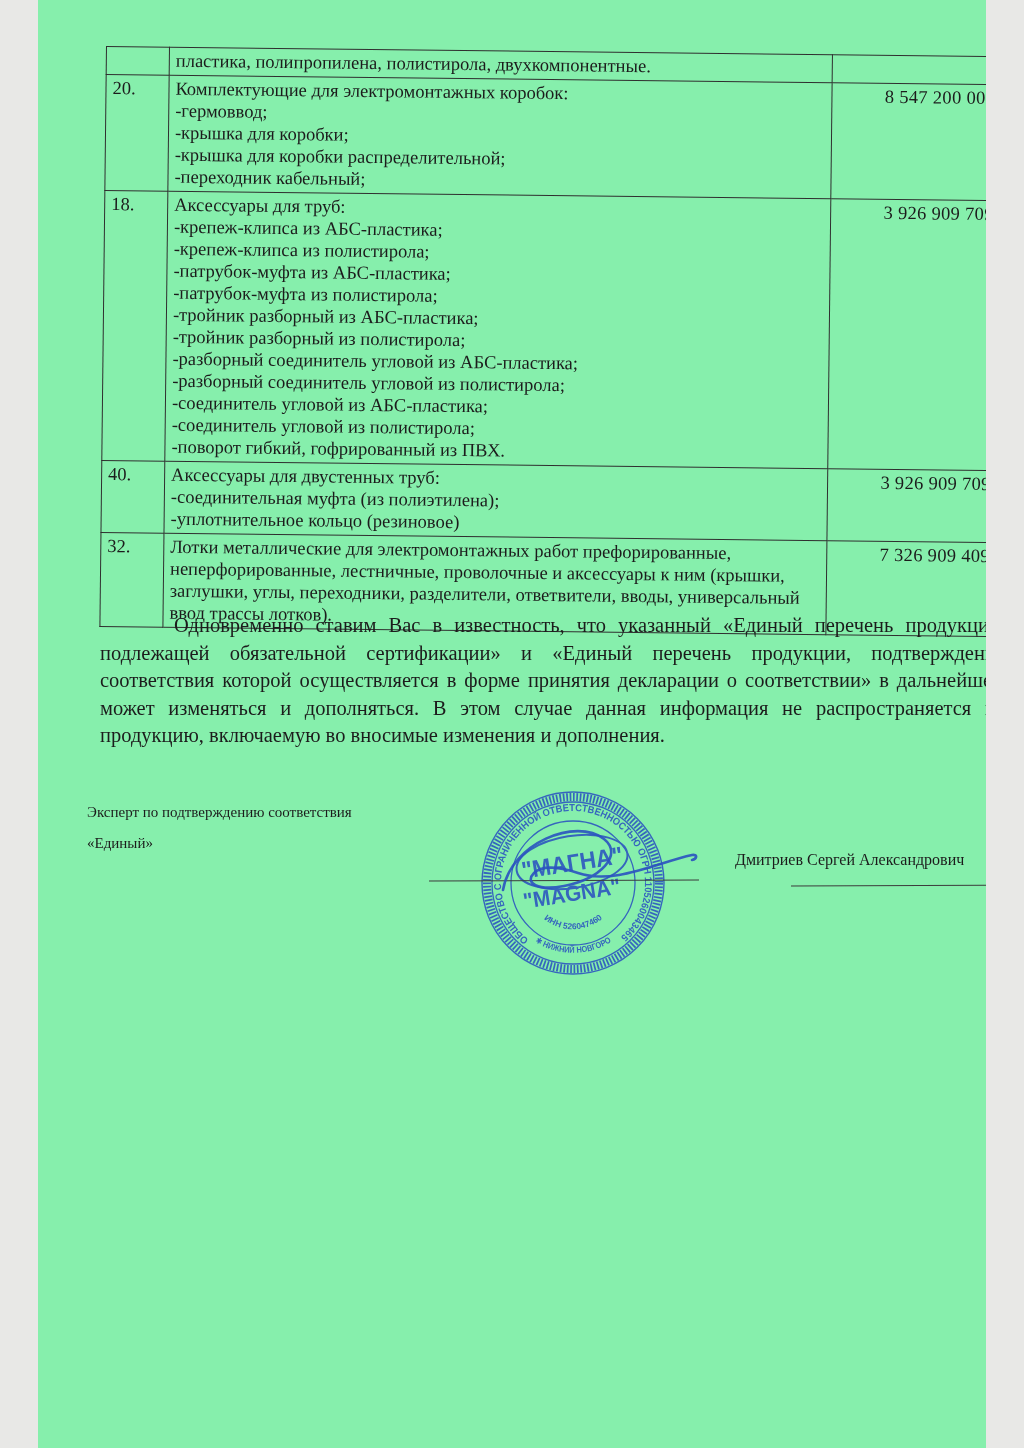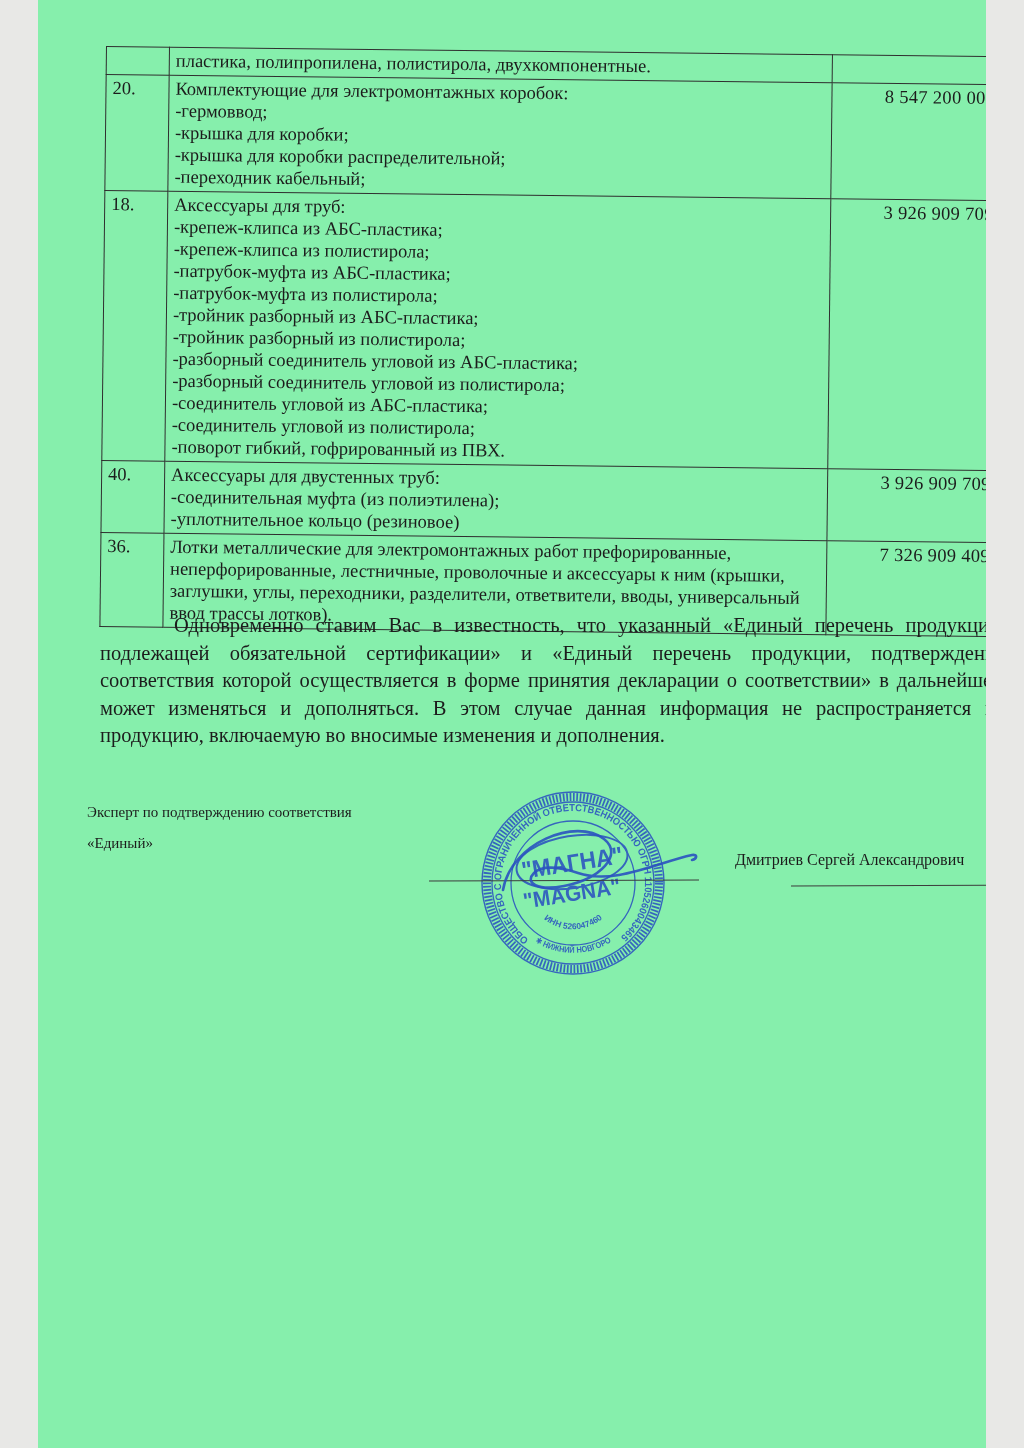--- a/index.html
+++ b/index.html
@@ -98,21 +98,21 @@
           <div class="tline">-соединительная муфта (из полиэтилена);</div>
           <div class="tline">-уплотнительное кольцо (резиновое)</div>
         </td>
         <td class="col-code">
               <div>3 926 909 709</div>
             </td>
       </tr>
 
       <tr>
         <td class="col-num">
-              <div>36.</div>
+              <div>32.</div>
             </td>
         <td class="col-desc">
           <div class="tline">Лотки металлические для электромонтажных работ префорированные, неперфорированные, лестничные, проволочные и аксессуары к ним (крышки, заглушки, углы, переходники, разделители, ответвители, вводы, универсальный ввод трассы лотков).</div>
         </td>
         <td class="col-code">
               <div>7 326 909 409</div>
             </td>
       </tr>
     </tbody>
       </table>

